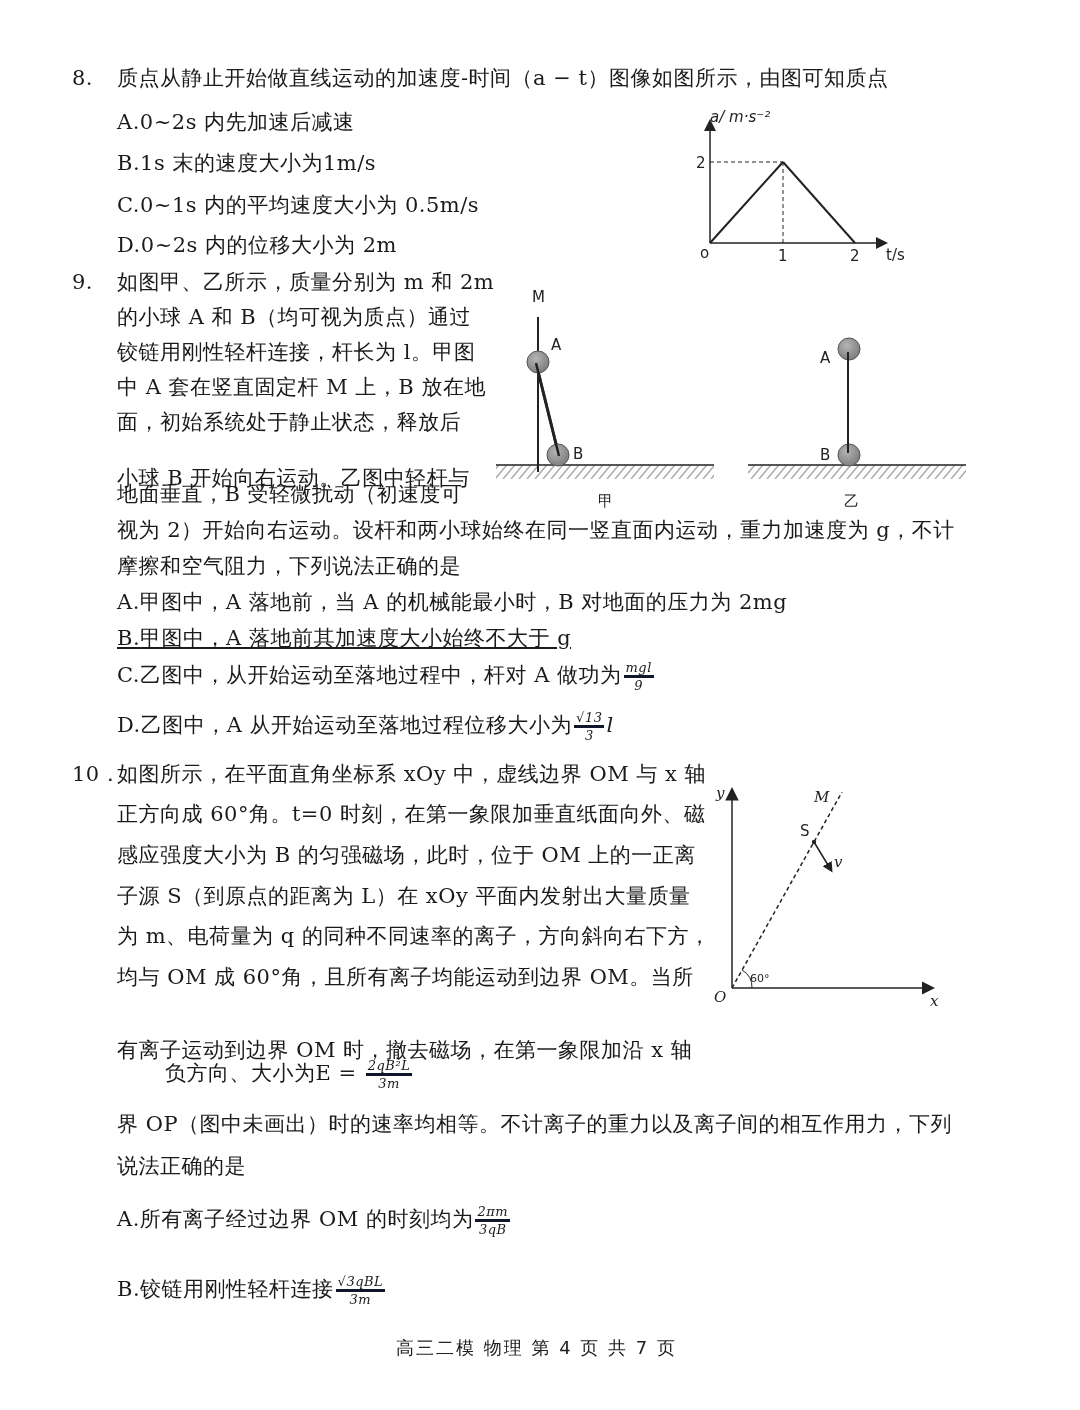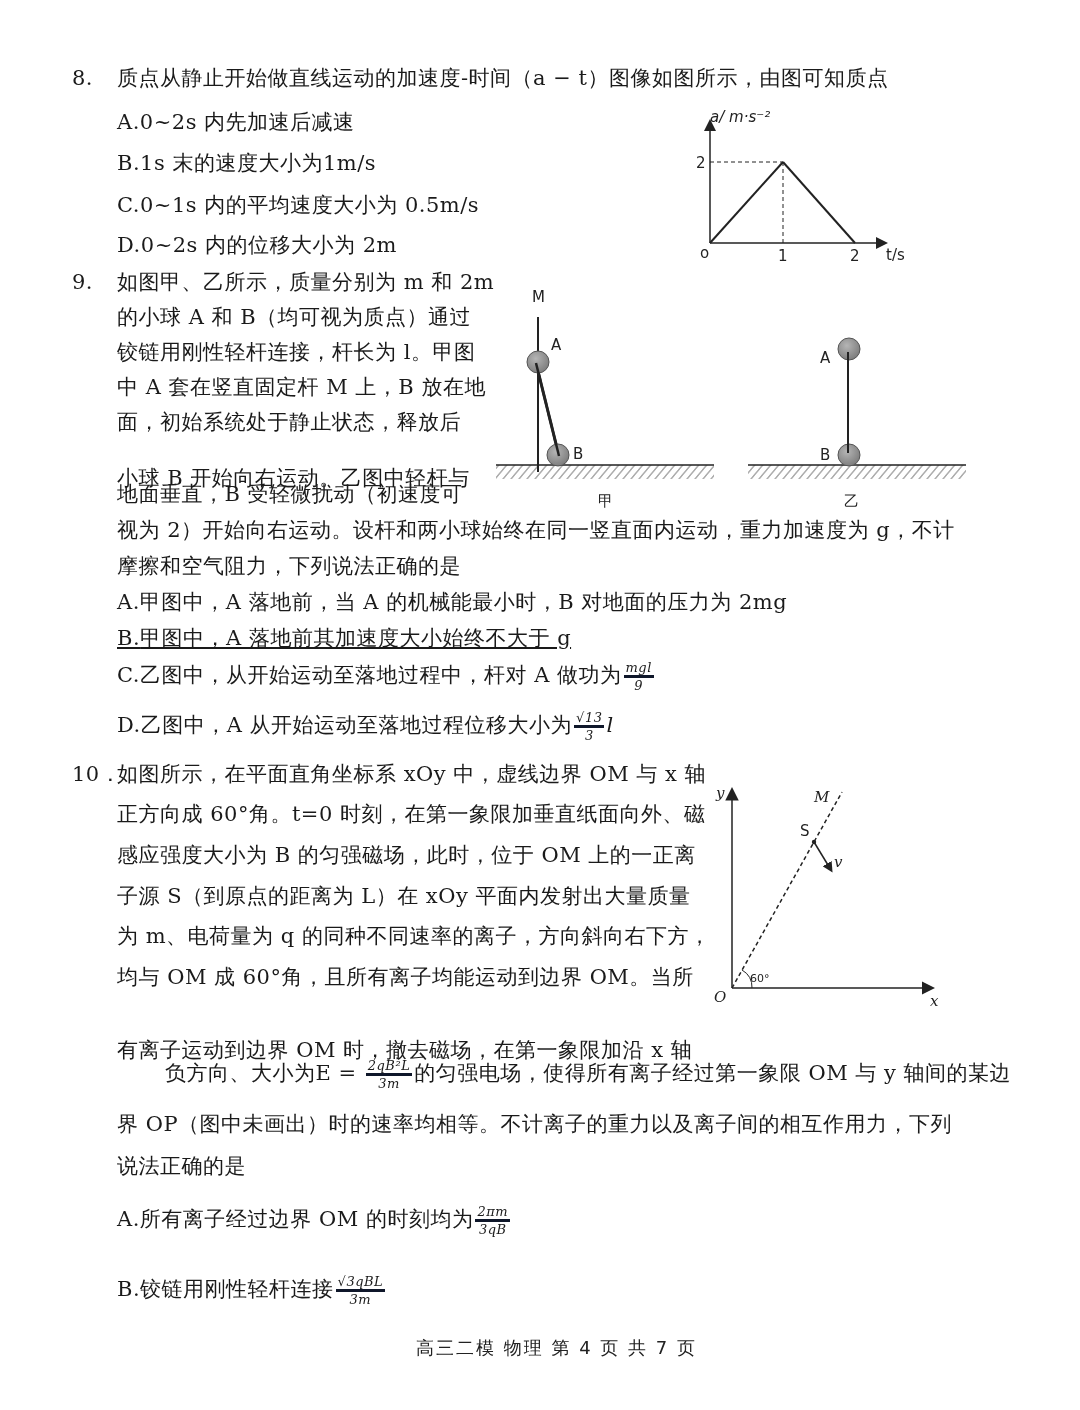--- a/index.html
+++ b/index.html
@@ -120,21 +120,21 @@
 <div class="abs line qnum" style="left:72px; top:760px;">10．</div>
 <div class="abs line" style="left:117px; top:760px;">如图所示，在平面直角坐标系 xOy 中，虚线边界 OM 与 x 轴</div>
 <div class="abs line" style="left:117px; top:800px;">正方向成 60°角。t=0 时刻，在第一象限加垂直纸面向外、磁</div>
 <div class="abs line" style="left:117px; top:841px;">感应强度大小为 B 的匀强磁场，此时，位于 OM 上的一正离</div>
 <div class="abs line" style="left:117px; top:882px;">子源 S（到原点的距离为 L）在 xOy 平面内发射出大量质量</div>
 <div class="abs line" style="left:117px; top:922px;">为 m、电荷量为 q 的同种不同速率的离子，方向斜向右下方，</div>
 <div class="abs line" style="left:117px; top:963px;">均与 OM 成 60°角，且所有离子均能运动到边界 OM。当所</div>
 <div class="abs line" style="left:117px; top:1036px;">有离子运动到边界 OM 时，撤去磁场，在第一象限加沿 x 轴</div>
 
 <div class="abs line" style="left:117px; top:1058px;margin-left:48px;">
-  <span>负方向、大小为E = </span><span class="frac"><span class="num">2qB²L</span><span class="den">3m</span></span><span>的匀强电场，使得所有离子经过第一象限 OM 与 y 轴间的某边</span>
+  <span>负方向、大小为E = </span><span class="frac"><span class="num">2qB²L</span><span class="den">3m</span></span>
 </div>
 <div class="abs line" style="left:117px; top:1110px;">界 OP（图中未画出）时的速率均相等。不计离子的重力以及离子间的相互作用力，下列</div>
 <div class="abs line" style="left:117px; top:1152px;font-family:Liberation Serif, serif;">说法正确的是</div>
 
 <div class="abs line opt" style="left:117px; top:1204px;">
   <span>A.</span><span>所有离子经过边界 OM 的时刻均为</span><span class="frac"><span class="num">2πm</span><span class="den">3qB</span></span>
 </div>
 <div class="abs line opt" style="left:117px; top:1274px;">
   <span>B.</span><span>铰链用刚性轻杆连接</span><span class="frac"><span class="num">√3qBL</span><span class="den">3m</span></span>
 </div>
@@ -156,13 +156,13 @@
   <line x1="114" y1="72" x2="131" y2="100" stroke="#222" stroke-width="1.5" marker-end="url(#arr3)"></line>
   <text class="diag-label-serif" x="16" y="28">y</text>
   <text class="diag-label-serif" x="230" y="236">x</text>
   <text class="diag-label-serif" x="14" y="232">O</text>
   <text class="diag-label-serif" x="114" y="32">M</text>
   <text class="diag-label" x="100" y="66" font-family="DejaVu Serif, serif">S</text>
   <text class="diag-label-serif" x="134" y="97">v</text>
   <text class="diag-label" x="50" y="212" font-size="11" style="font-size:11px">60°</text>
 </svg>
 
-<div class="abs footer" style="left:416px; top:1336px;text-align:center;">高三二模  物理  第 4 页  共 7 页</div>
+<div class="abs footer" style="left:396px; top:1336px;text-align:center;">高三二模  物理  第 4 页  共 7 页</div>
 
 </body></html>

